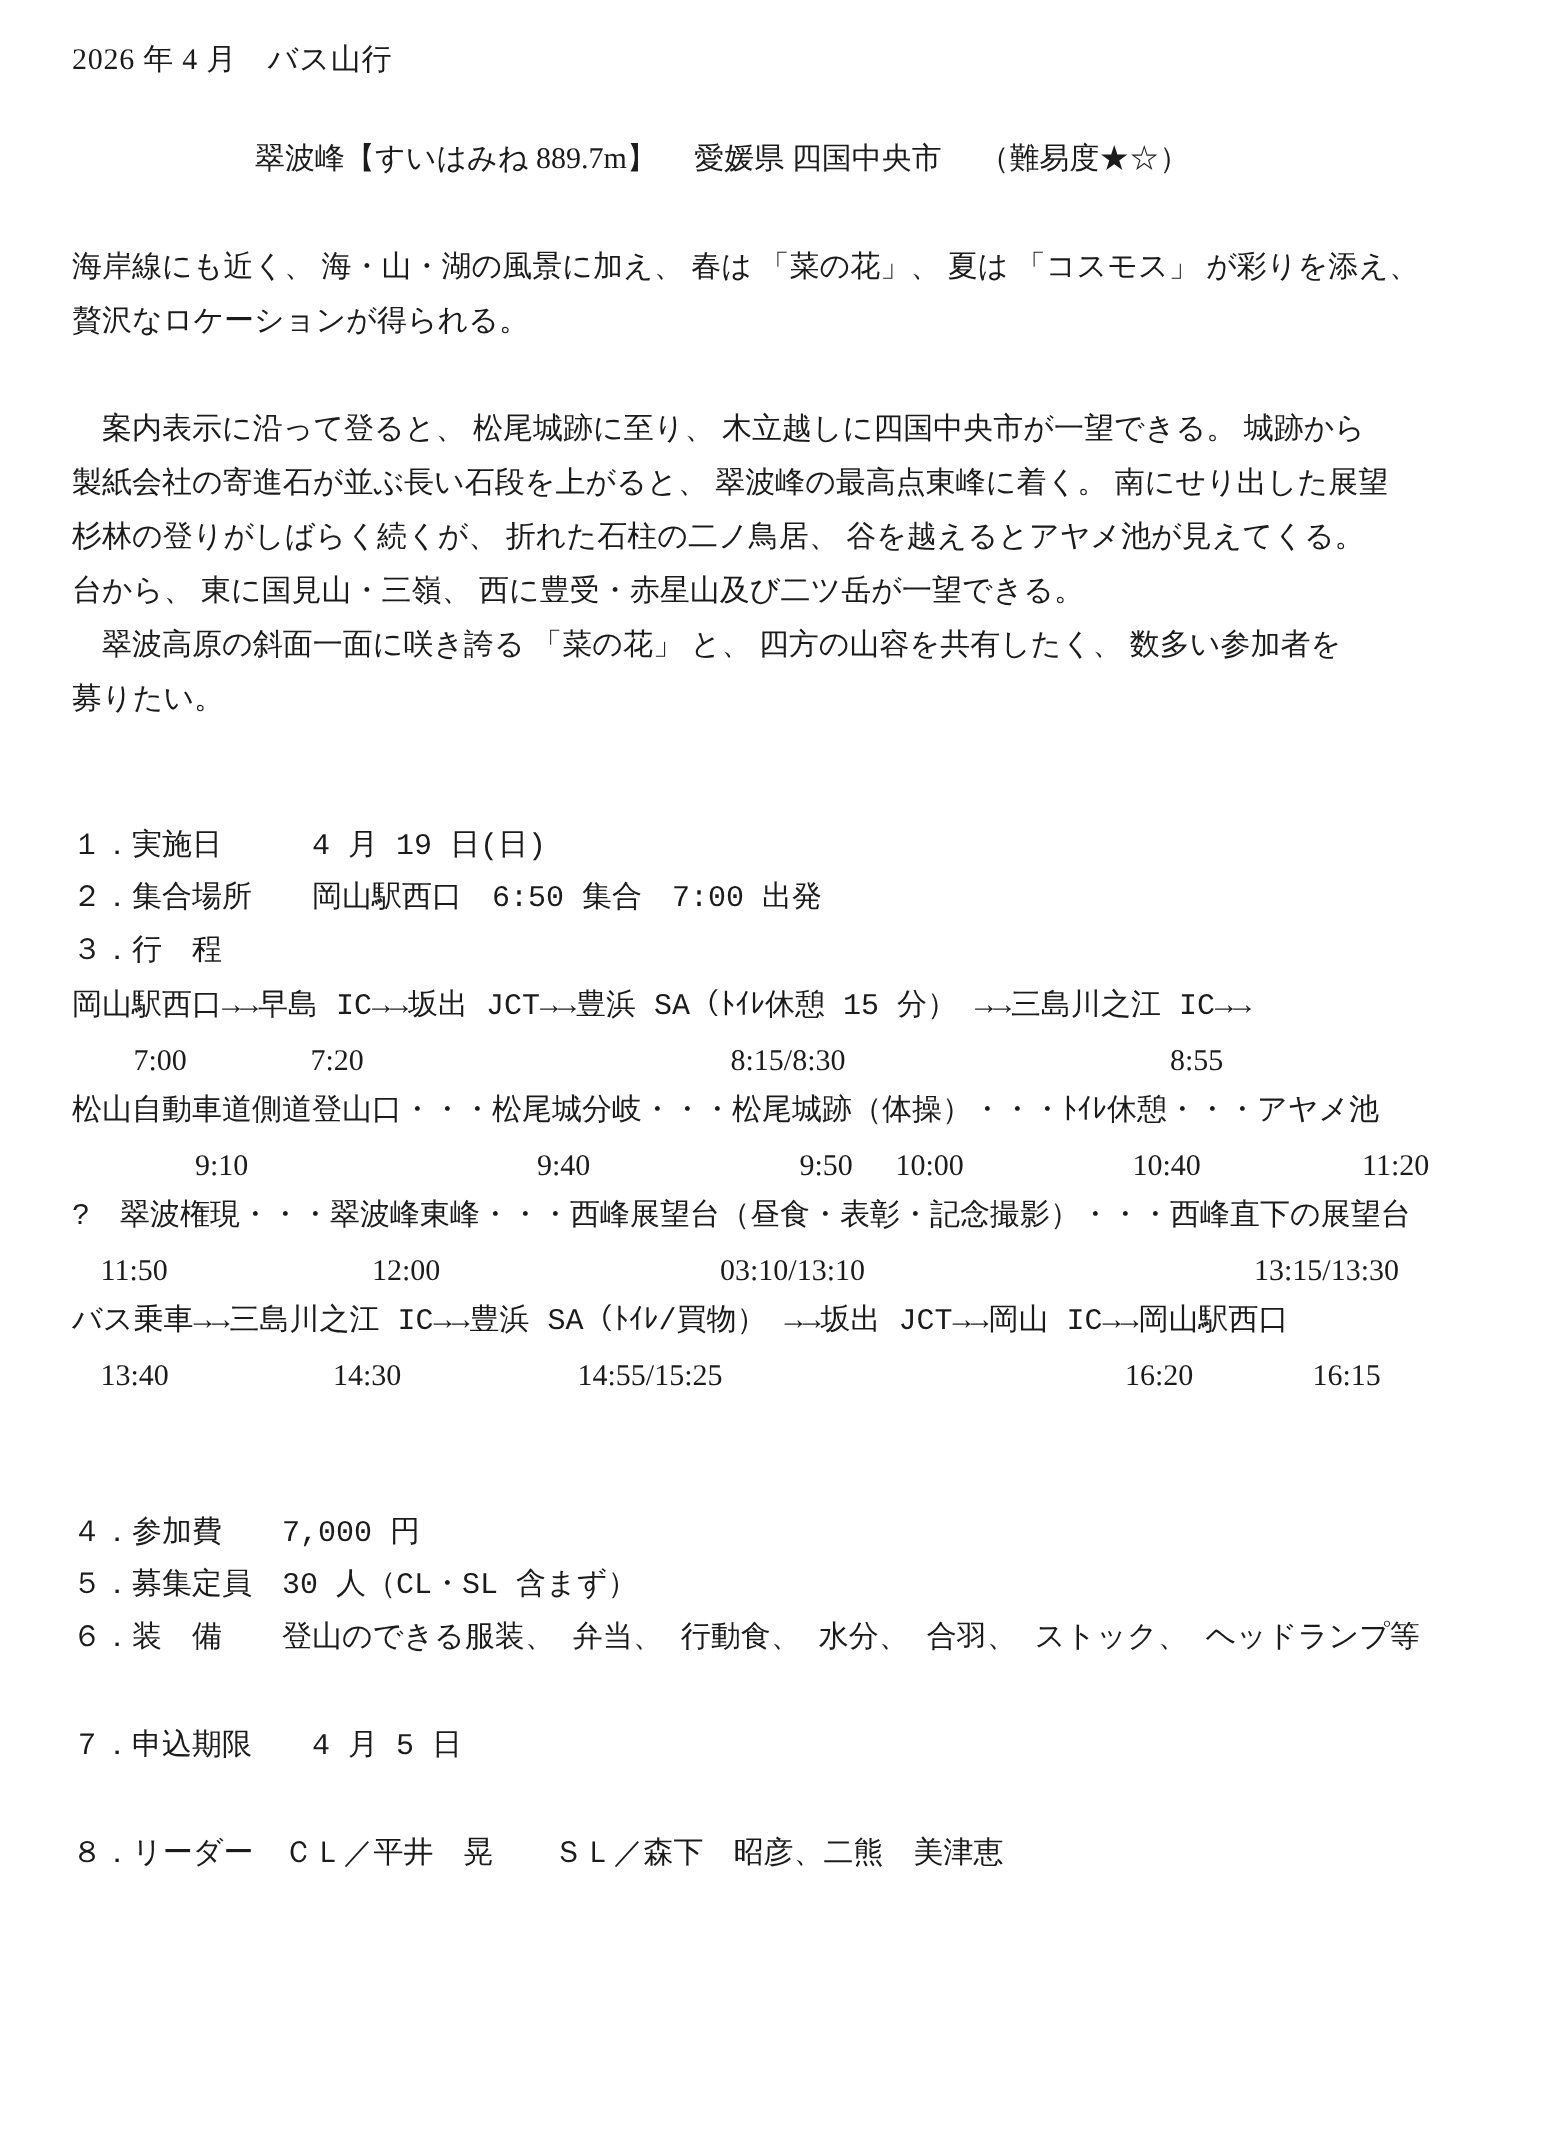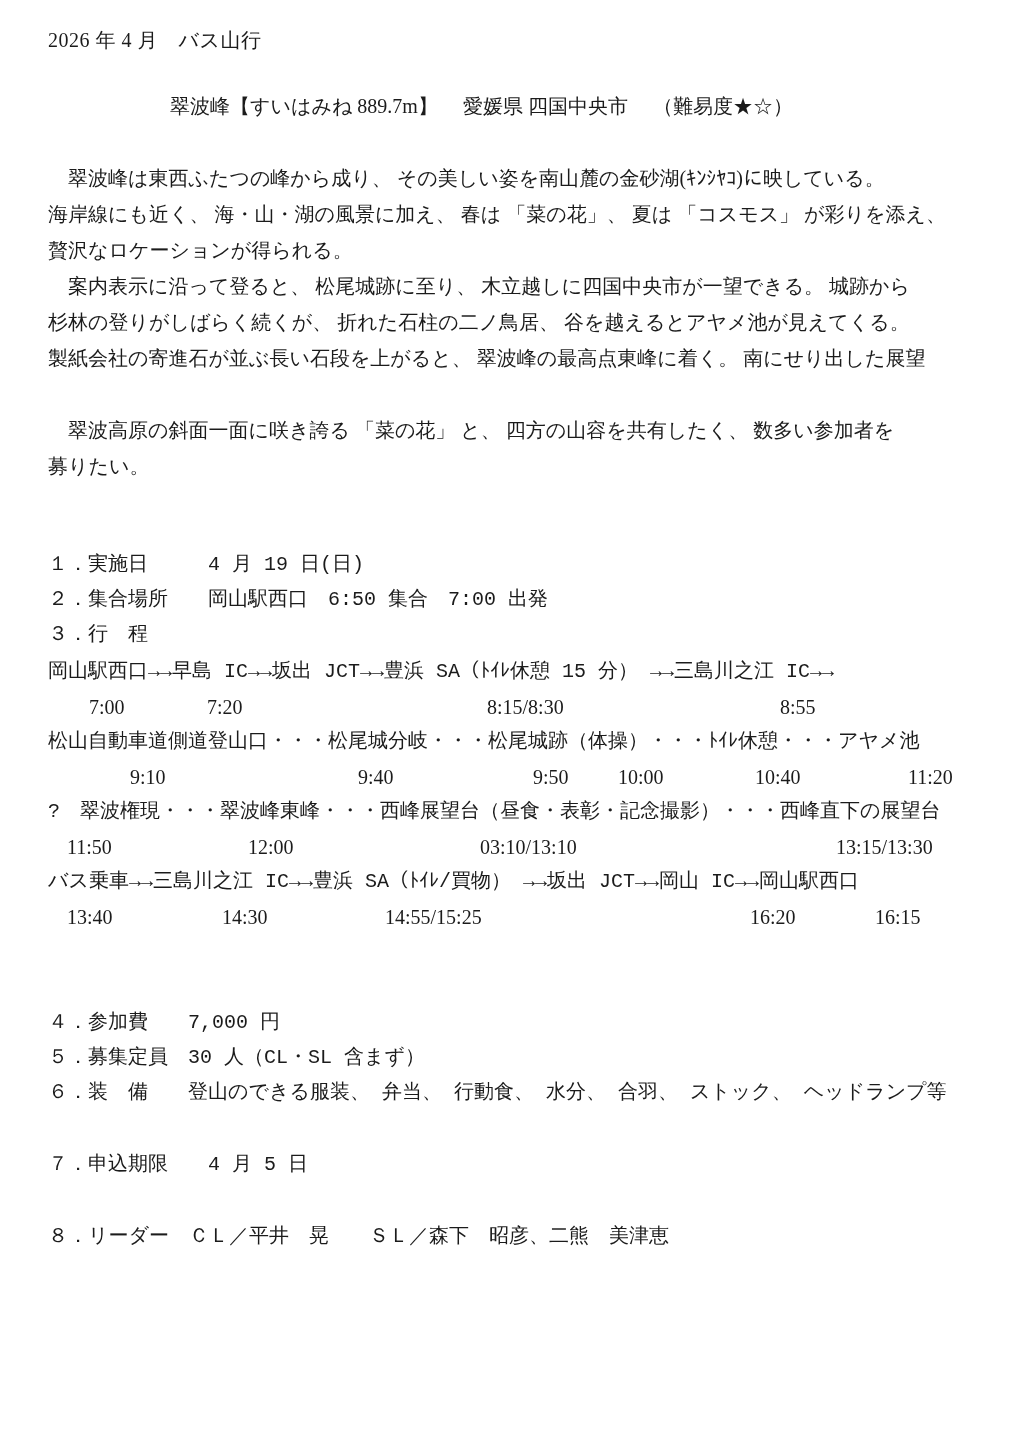--- a/index.html
+++ b/index.html
@@ -63,29 +63,29 @@
   }
 </style>
 </head>
 <body>
 
 <div class="abs doc-header">2026 年 4 月　バス山行</div>
 
 <div class="abs doc-title">翠波峰【すいはみね 889.7m】　 愛媛県 四国中央市　 （難易度★☆）</div>
 
 <div class="abs para" style="top:160px">
-  <div>　翠波峰は東西ふたつの峰から成り、 その美しい姿を南山麓の金砂湖(ｷﾝｼﾔｺ)に映している。</div>
   <div>海岸線にも近く、 海・山・湖の風景に加え、 春は 「菜の花」、 夏は 「コスモス」 が彩りを添え、</div>
   <div>贅沢なロケーションが得られる。</div>
 </div>
 
 <div class="abs para" style="top:268px">
   <div>　案内表示に沿って登ると、 松尾城跡に至り、 木立越しに四国中央市が一望できる。 城跡から</div>
+  <div>製紙会社の寄進石が並ぶ長い石段を上がると、 翠波峰の最高点東峰に着く。 南にせり出した展望</div>
   <div>杉林の登りがしばらく続くが、 折れた石柱の二ノ鳥居、 谷を越えるとアヤメ池が見えてくる。</div>
-  <div>製紙会社の寄進石が並ぶ長い石段を上がると、 翠波峰の最高点東峰に着く。 南にせり出した展望</div>
+  <div>台から、 東に国見山・三嶺、 西に豊受・赤星山及び二ツ岳が一望できる。</div>
 </div>
 
 <div class="abs para" style="top:412px">
   <div>　翠波高原の斜面一面に咲き誇る 「菜の花」 と、 四方の山容を共有したく、 数多い参加者を</div>
   <div>募りたい。</div>
 </div>
 
 <div class="abs line" style="top:547px">１．実施日　　　4 月 19 日(日)</div>
 <div class="abs line" style="top:582px">２．集合場所　　岡山駅西口　6:50 集合　7:00 出発</div>
 <div class="abs line" style="top:617px">３．行　程</div>
@@ -96,21 +96,21 @@
   <span class="t" style="left:207px">7:20</span>
   <span class="t" style="left:487px">8:15/8:30</span>
   <span class="t" style="left:780px">8:55</span>
 </div>
 
 <div class="abs line" style="top:724px">松山自動車道側道登山口・・・松尾城分岐・・・松尾城跡（体操）・・・ﾄｲﾚ休憩・・・アヤメ池</div>
 <div class="abs times-row" style="top:759px">
   <span class="t" style="left:130px">9:10</span>
   <span class="t" style="left:358px">9:40</span>
   <span class="t" style="left:533px">9:50</span>
-  <span class="t" style="left:618px">10:00</span>
+  <span class="t" style="left:597px">10:00</span>
   <span class="t" style="left:755px">10:40</span>
   <span class="t" style="left:908px">11:20</span>
 </div>
 
 <div class="abs line" style="top:794px">?　翠波権現・・・翠波峰東峰・・・西峰展望台（昼食・表彰・記念撮影）・・・西峰直下の展望台</div>
 <div class="abs times-row" style="top:829px">
   <span class="t" style="left:67px">11:50</span>
   <span class="t" style="left:248px">12:00</span>
   <span class="t" style="left:480px">03:10/13:10</span>
   <span class="t" style="left:836px">13:15/13:30</span>

